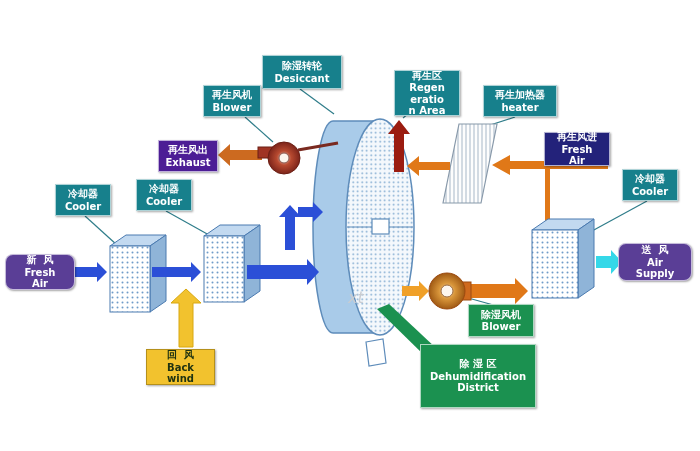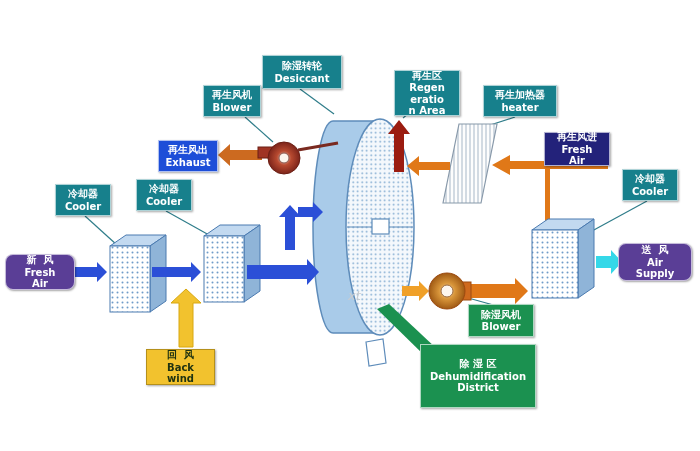--- a/index.html
+++ b/index.html
@@ -5,27 +5,27 @@
   html,body{margin:0;padding:0;background:#ffffff;}
   #canvas{position:relative;width:700px;height:451px;background:#ffffff;overflow:hidden;
           font-family:"DejaVu Sans","Liberation Sans",sans-serif;}
   #gfx{position:absolute;left:0;top:0;z-index:1;}
   .lbl{position:absolute;z-index:3;display:flex;flex-direction:column;align-items:center;justify-content:center;
        text-align:center;color:#fff;font-weight:bold;box-sizing:border-box;padding:2px 12px;
        border:1px solid rgba(255,255,255,.65);box-shadow:1px 1px 2px rgba(0,0,0,.35);}
   .lbl .zh{font-size:10px;line-height:1.25;white-space:pre;}
   .lbl .en{font-size:10px;line-height:1.15;}
   .teal{background:#17808c;}
-  .orange{background:#1d4ed8;}
+  .orange{background:#4c1d95;}
   .navy{background:#23227a;}
   .purple{background:#5a3e96;border-radius:8px;}
   .yellow{background:#f2c22e;color:#203311;border-color:rgba(90,70,0,.4);}
   .green{background:#1b9150;}
   .breakall .en{word-break:break-all;}
-  #watermark{position:absolute;left:348px;top:288px;z-index:2;color:#c9ccd1;font-size:13px;
+  #watermark{position:absolute;left:348px;top:288px;z-index:2;color:#c9ccd1;font-size:16px;
              font-style:italic;z-index:2;}
   
   #lbl-desiccant{left:262px;top:55px;width:80px;height:34px;}
   #lbl-regen-area{left:394px;top:54px;width:66px;height:46px;margin-top:16px;}
   #lbl-regen-blower{left:203px;top:85px;width:58px;height:32px;}
   #lbl-regen-heater{left:483px;top:85px;width:74px;height:32px;}
   #lbl-exhaust{left:158px;top:140px;width:60px;height:32px;}
   #lbl-regen-fresh{left:544px;top:132px;width:66px;height:34px;}
   #lbl-cooler-left{left:55px;top:184px;width:56px;height:32px;}
   #lbl-cooler-mid{left:136px;top:179px;width:56px;height:32px;}

